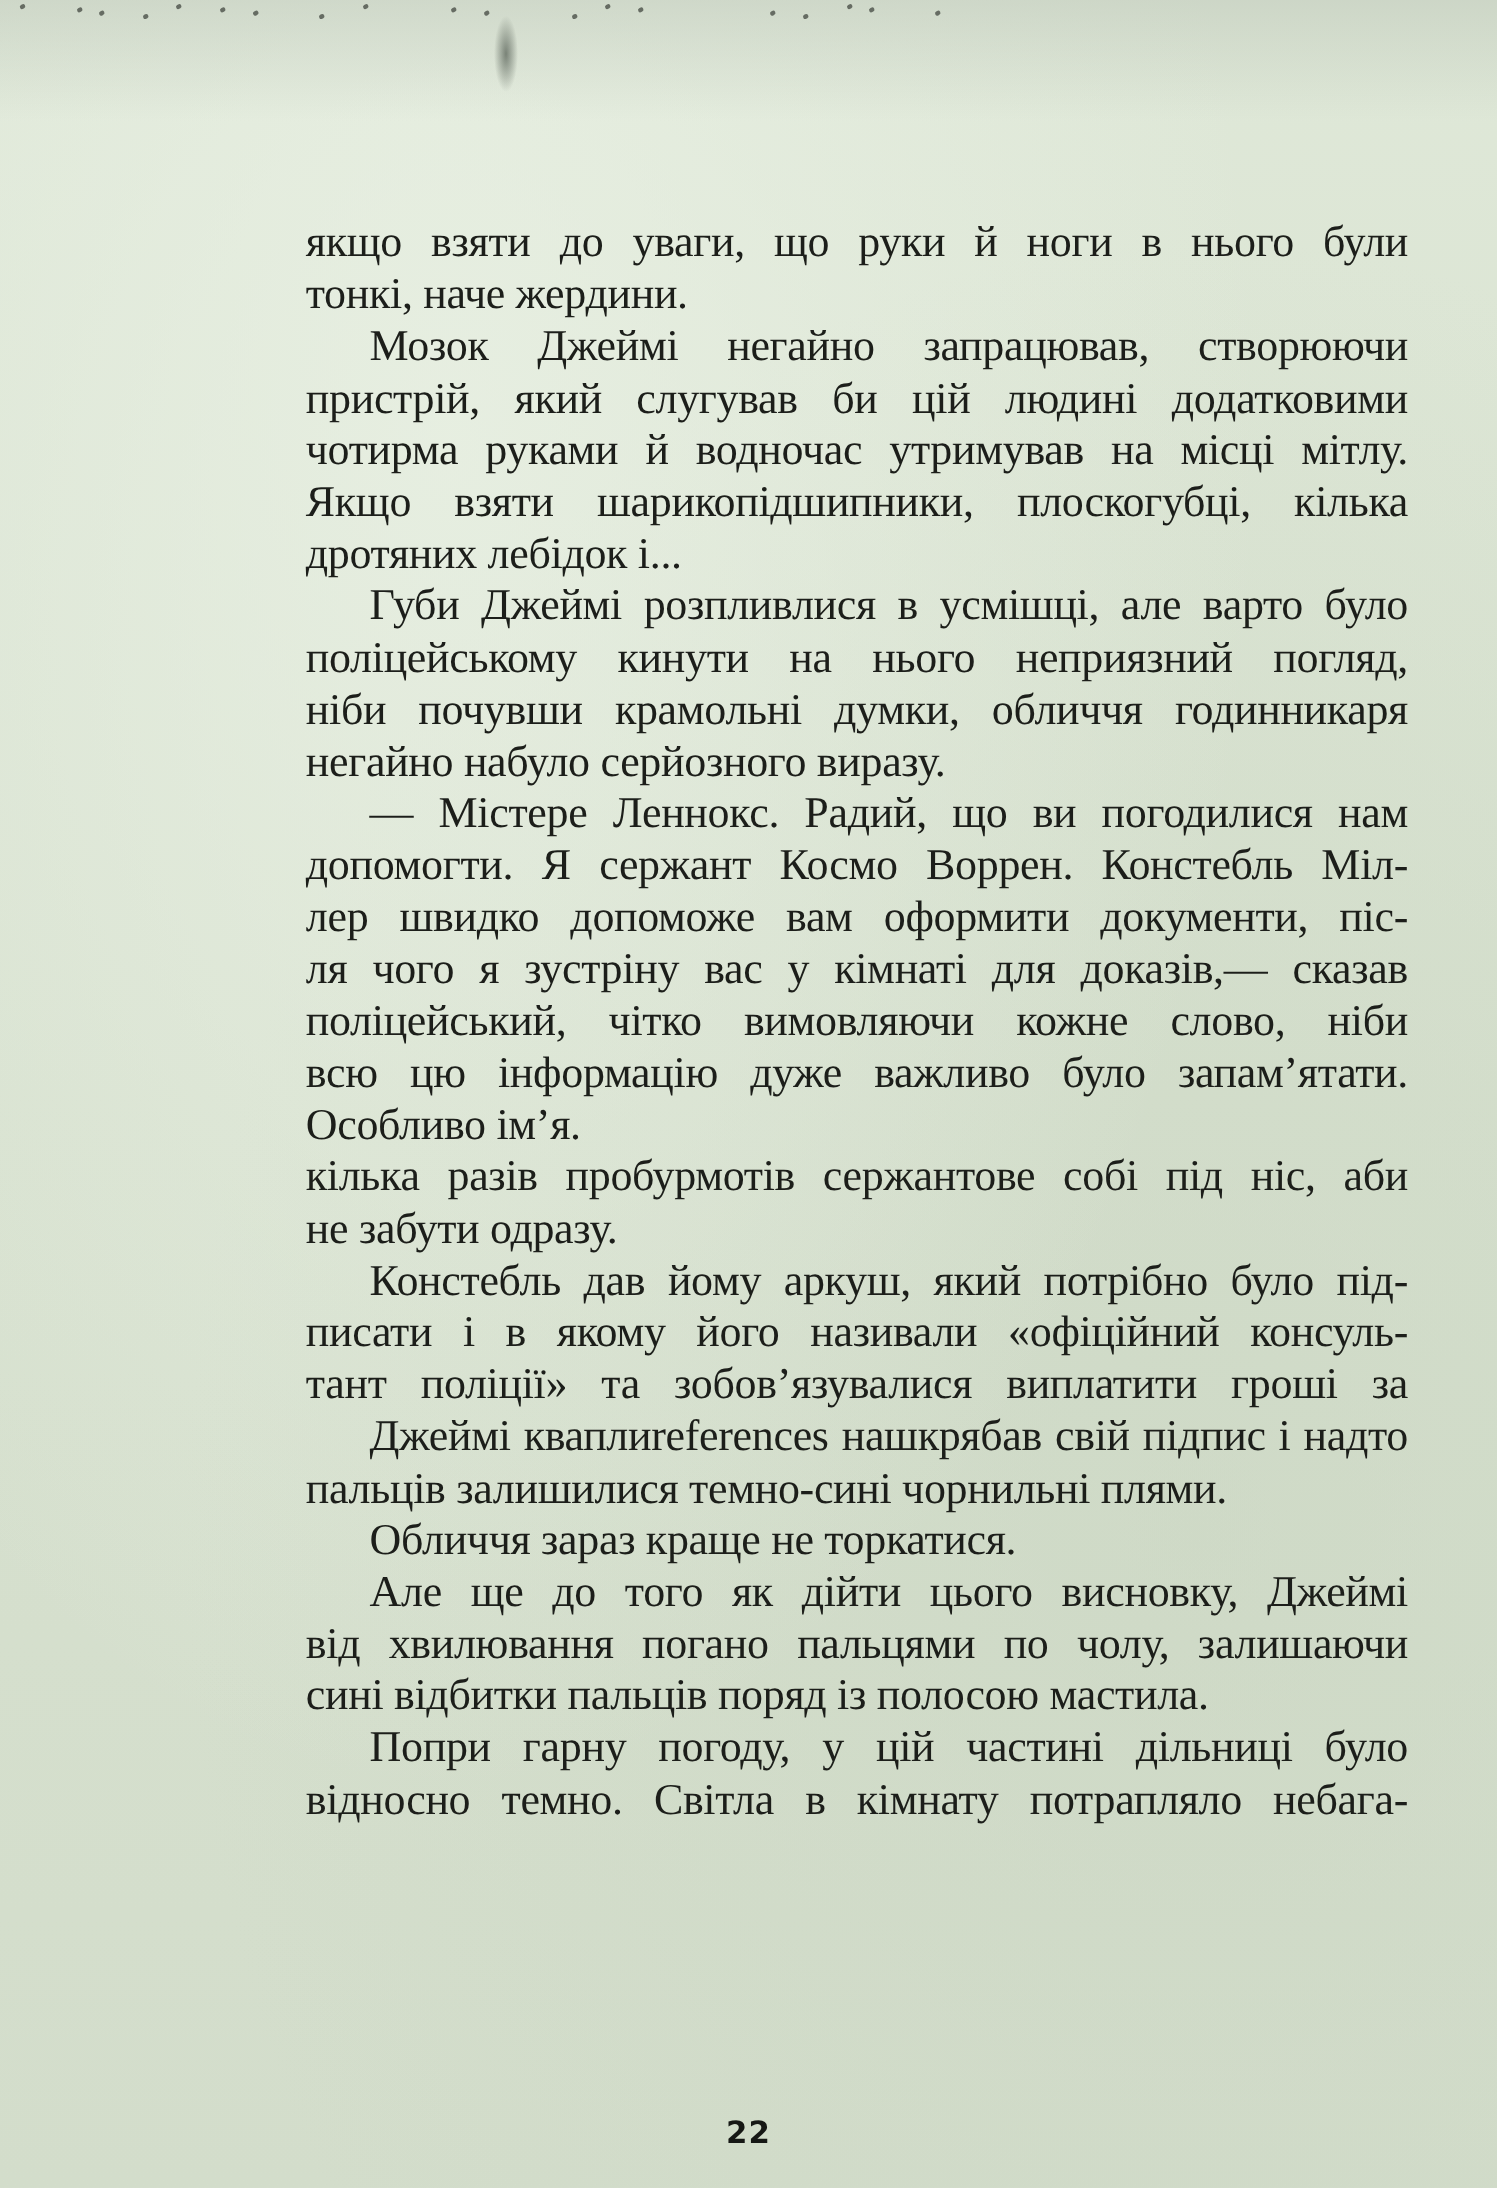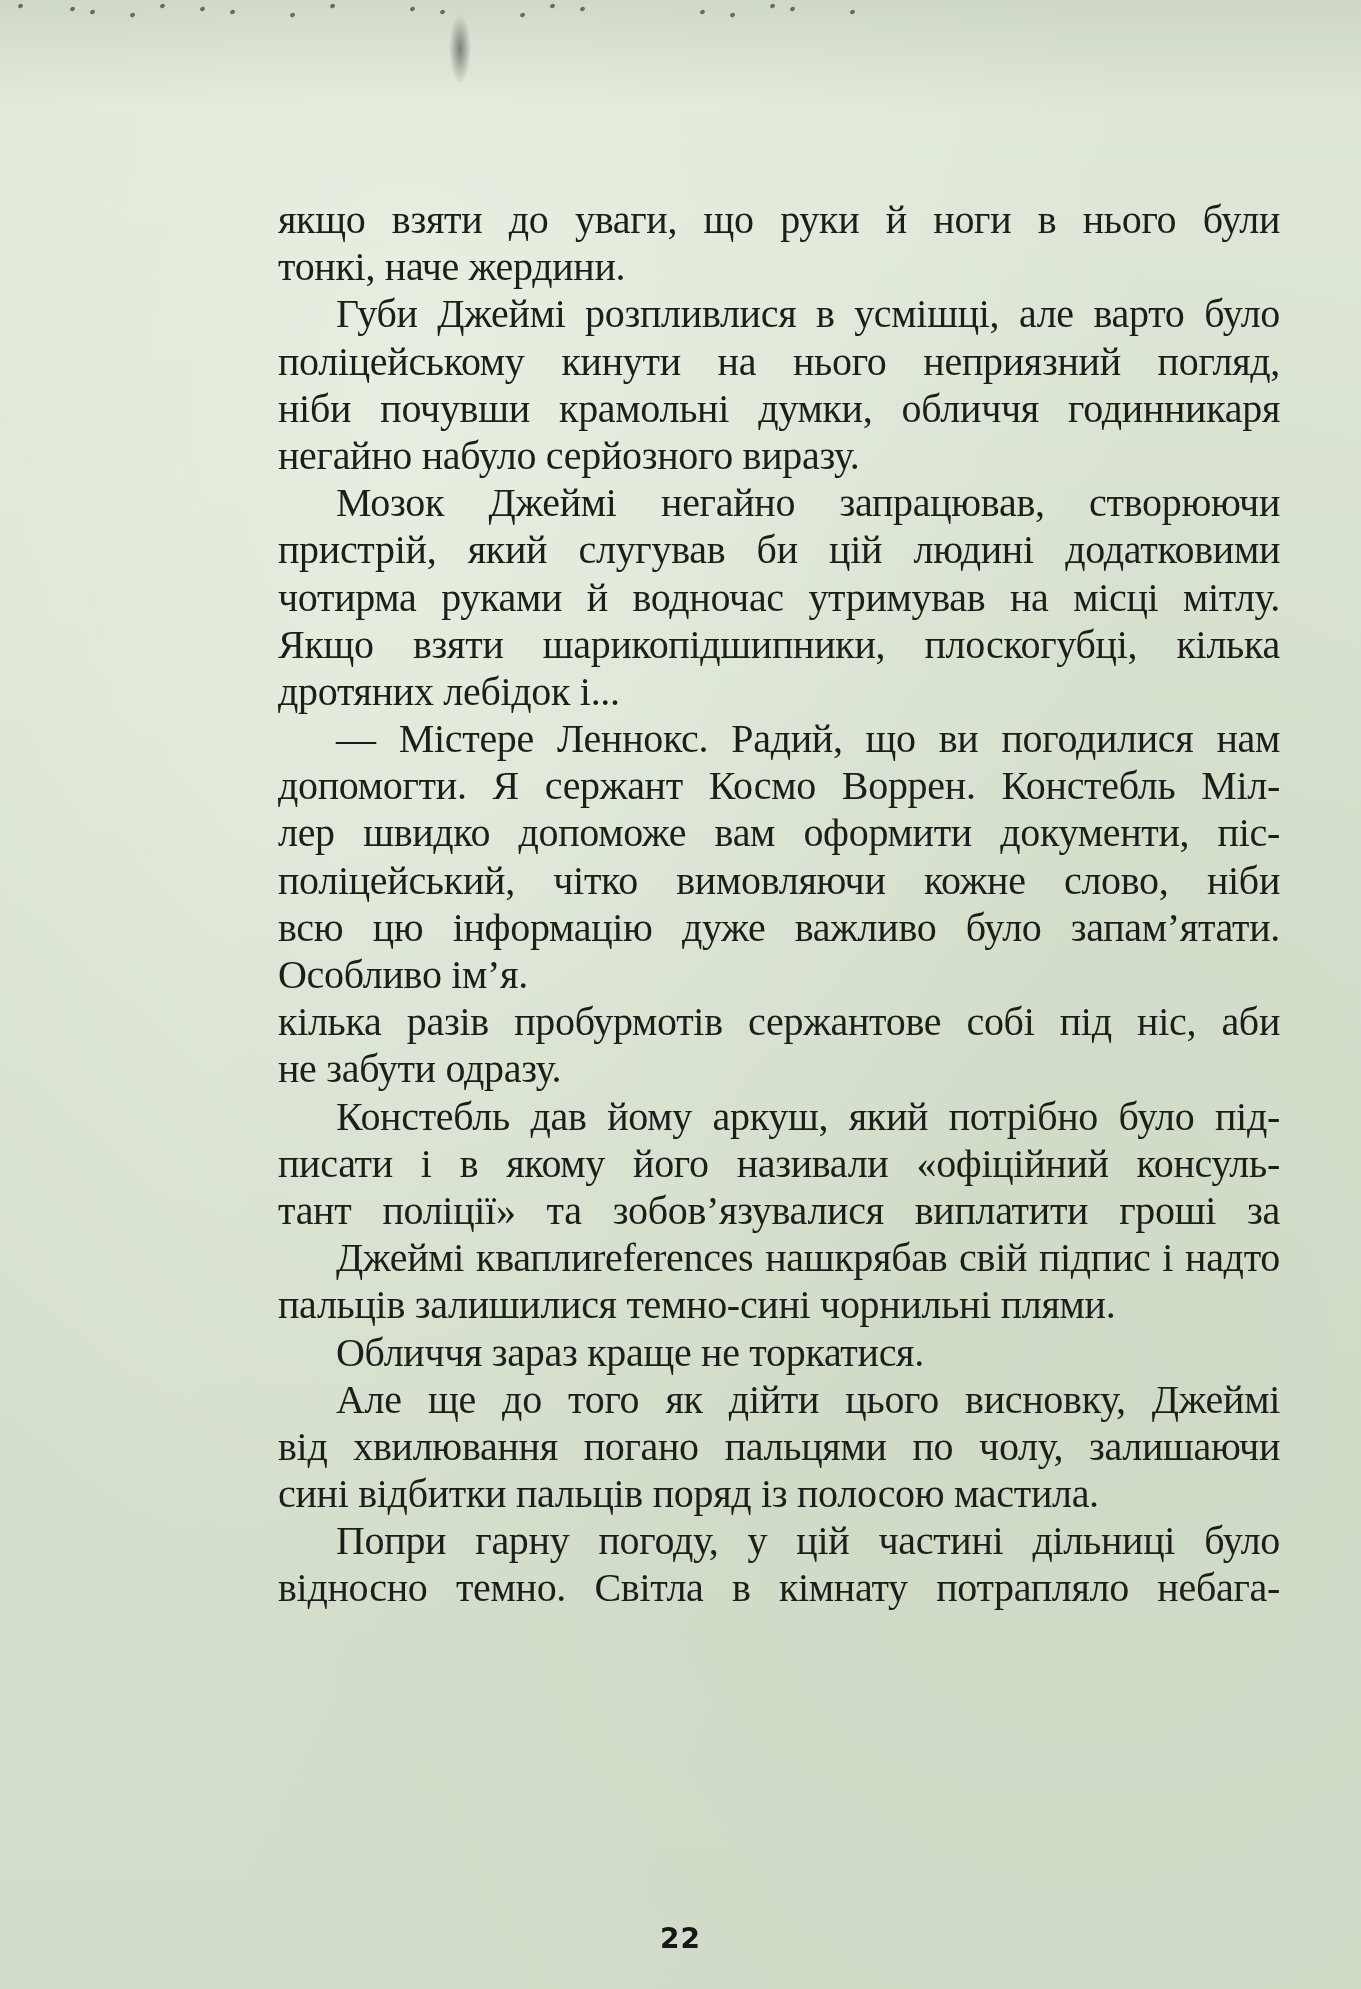--- a/index.html
+++ b/index.html
@@ -107,38 +107,39 @@
     <div class="tick" style="left: 850px; top: 10px;"></div>
   </div>
 
 <div class="text-block">
   <div class="para">
     <span class="line">якщо взяти до уваги, що руки й ноги в нього були</span>
     <span class="line last">тонкі, наче жердини.</span>
   </div>
 
   <div class="para">
-    <span class="line" style="padding-left:58px">Губи Джеймі розпливлися в усмішці, але варто було</span>
-    <span class="line">поліцейському кинути на нього неприязний погляд,</span>
-    <span class="line">ніби почувши крамольні думки, обличчя годинникаря</span>
-    <span class="line last">негайно набуло серйозного виразу.</span>
-  </div>
-
-  <div class="para">
     <span class="line" style="padding-left:58px">Мозок Джеймі негайно запрацював, створюючи</span>
     <span class="line">пристрій, який слугував би цій людині додатковими</span>
     <span class="line">чотирма руками й водночас утримував на місці мітлу.</span>
     <span class="line">Якщо взяти шарикопідшипники, плоскогубці, кілька</span>
     <span class="line last">дротяних лебідок і...</span>
   </div>
 
   <div class="para">
+    <span class="line" style="padding-left:58px">Губи Джеймі розпливлися в усмішці, але варто було</span>
+    <span class="line">поліцейському кинути на нього неприязний погляд,</span>
+    <span class="line">ніби почувши крамольні думки, обличчя годинникаря</span>
+    <span class="line last">негайно набуло серйозного виразу.</span>
+  </div>
+
+  <div class="para">
     <span class="line" style="padding-left:58px">— Містере Леннокс. Радий, що ви погодилися нам</span>
     <span class="line">допомогти. Я сержант Космо Воррен. Констебль Міл-</span>
     <span class="line">лер швидко допоможе вам оформити документи, піс-</span>
+    <span class="line">ля чого я зустріну вас у кімнаті для доказів,— сказав</span>
     <span class="line">поліцейський, чітко вимовляючи кожне слово, ніби</span>
     <span class="line">всю цю інформацію дуже важливо було запам’ятати.</span>
     <span class="line last">Особливо ім’я.</span>
   </div>
 
   <div class="para">
     <span class="line">кілька разів пробурмотів сержантове собі під ніс, аби</span>
     <span class="line last">не забути одразу.</span>
   </div>
 

